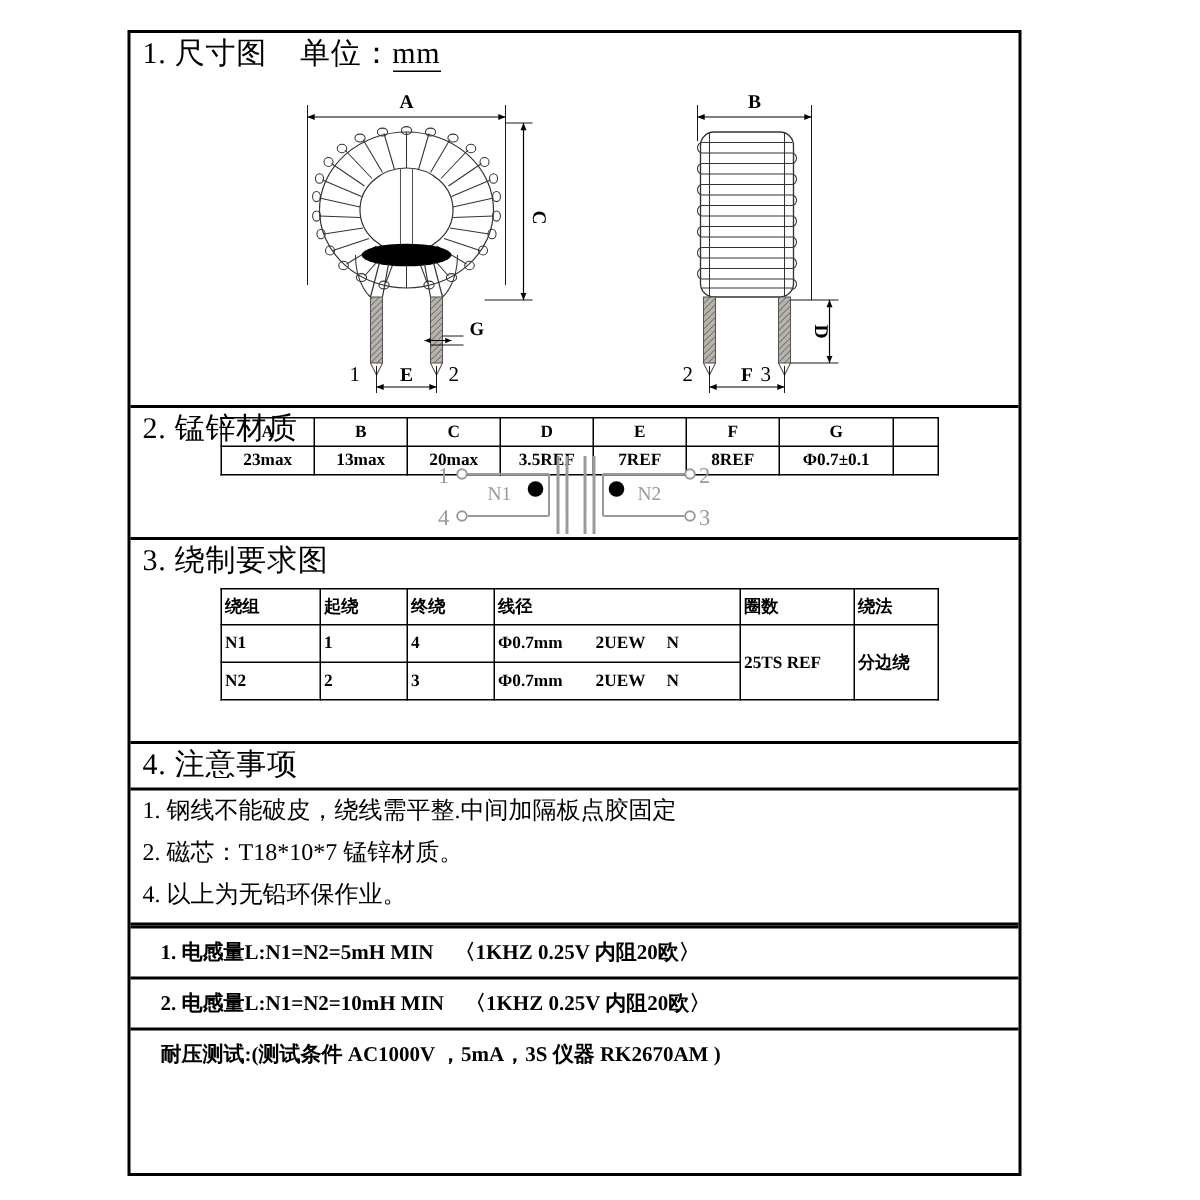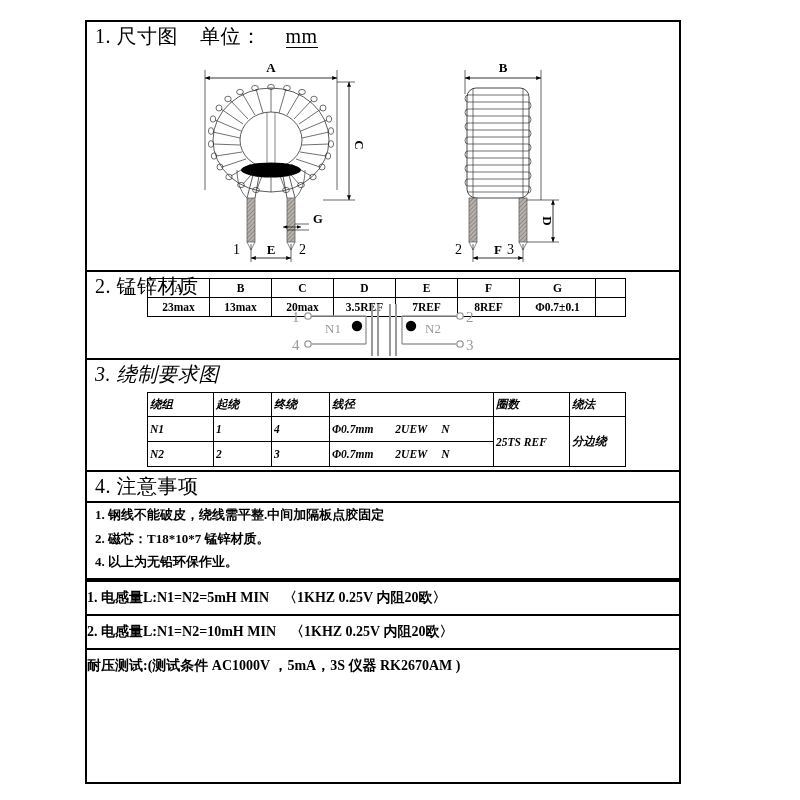--- a/index.html
+++ b/index.html
@@ -18,21 +18,21 @@
     background: #fff;
   }
   .sec-title {
     font-size: 20px;
     font-family: "Liberation Serif", serif;
     letter-spacing: .5px;
     padding: 2px 0 2px 8px;
     line-height: 1.25;
     white-space: nowrap;
   }
-  .sec-title .uline { border-bottom: 1.5px solid #000; margin-left: 24px; }
+  .sec-title .uline { border-bottom: 1.5px solid #000; }
   .hr { border-bottom: 2px solid #000; }
 
   
   #s1 { position: relative; height: 248px; }
   #draw { position: absolute; left: 0; top: 36px; width: 596px; height: 208px; }
 
   
   table.gt { border-collapse: collapse; table-layout: fixed; }
   table.gt td {
     border: 1px solid #000;
@@ -44,48 +44,47 @@
     white-space: nowrap;
   }
   #dimtbl { position: absolute; left: 60px; top: 256px; width: 478px; }
   #dimtbl td { height: 17px; }
 
   
   #s2 { position: relative; height: 86px; }
   #schem { position: absolute; left: 0; top: 30px; width: 596px; height: 56px; }
 
   
-  #s3 { position: relative; height: 110px; font-style: italic; }
+  #s3 { position: relative; height: 134px; }
   #wtbl { position: absolute; left: 60px; top: 32px; width: 478px; border-collapse: collapse; table-layout: fixed; }
   #wtbl td {
     border: 1px solid #000;
     font-weight: bold;
     font-size: 11.5px;
     padding: 4px 2px;
     white-space: nowrap;
   }
   #wtbl td.hdr { height: 22px; }
   #wtbl td.dat { height: 25px; }
   .wire span { display: inline-block; }
   .wire .g2 { margin-left: 22px; }
   .wire .g3 { margin-left: 14px; }
 
   
   .note {
-    font-size: 13px;
+    font-size: 16px;
     font-family: "Liberation Serif", serif;
     padding: 2px 0 2px 8px;
     line-height: 1.5;
     white-space: nowrap;
-    font-weight: bold;
   }
   .erow {
     font-size: 14px;
     font-weight: bold;
-    padding: 7px 0 7px 0;
+    padding: 7px 0 7px 20px;
     white-space: nowrap;
   }
   .erow .cond { margin-left: 14px; font-weight: bold; }
   #s4 .notes { padding-bottom: 4px; }
 </style>
 </head>
 <body>
 
 <div id="sheet">
 

